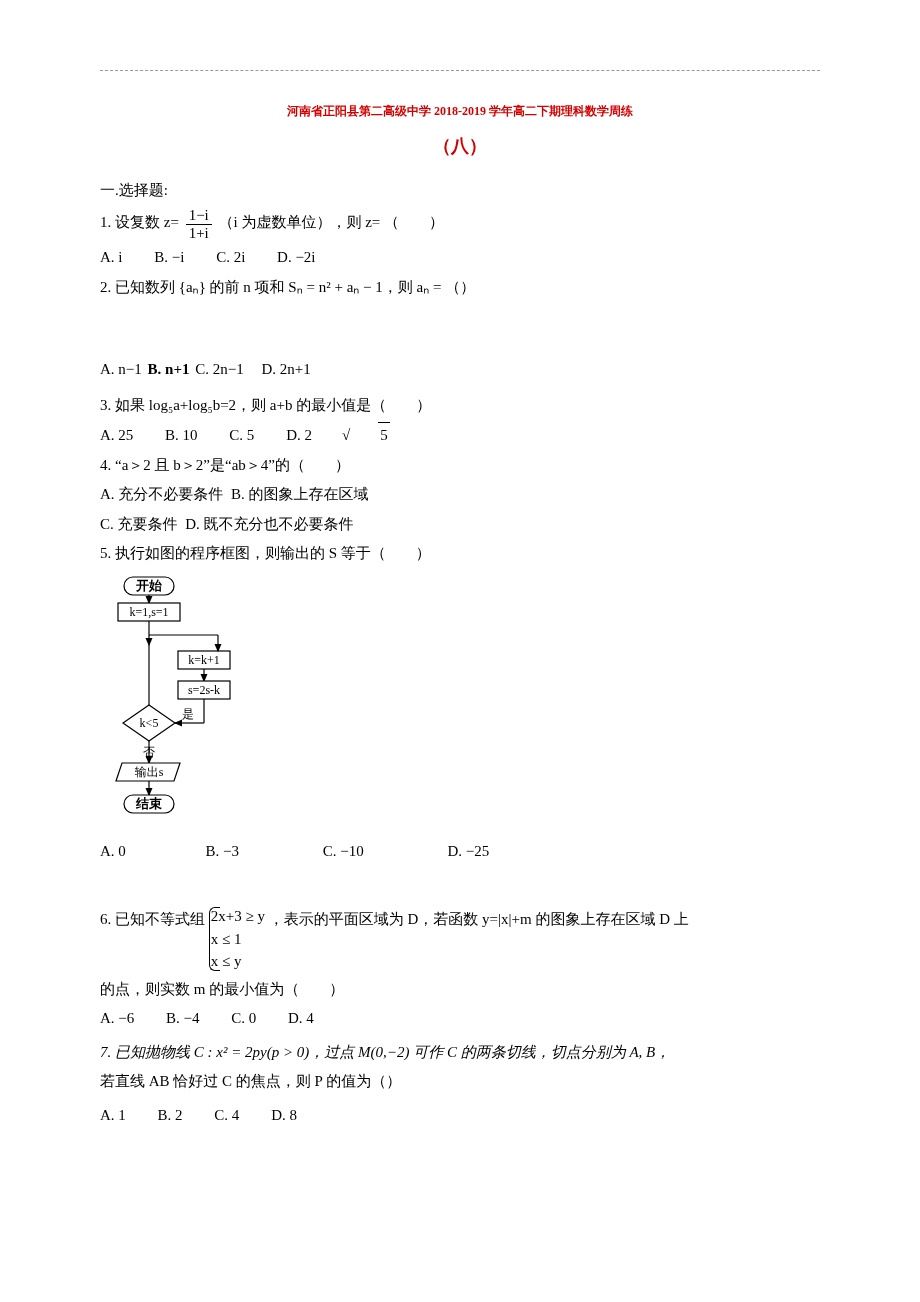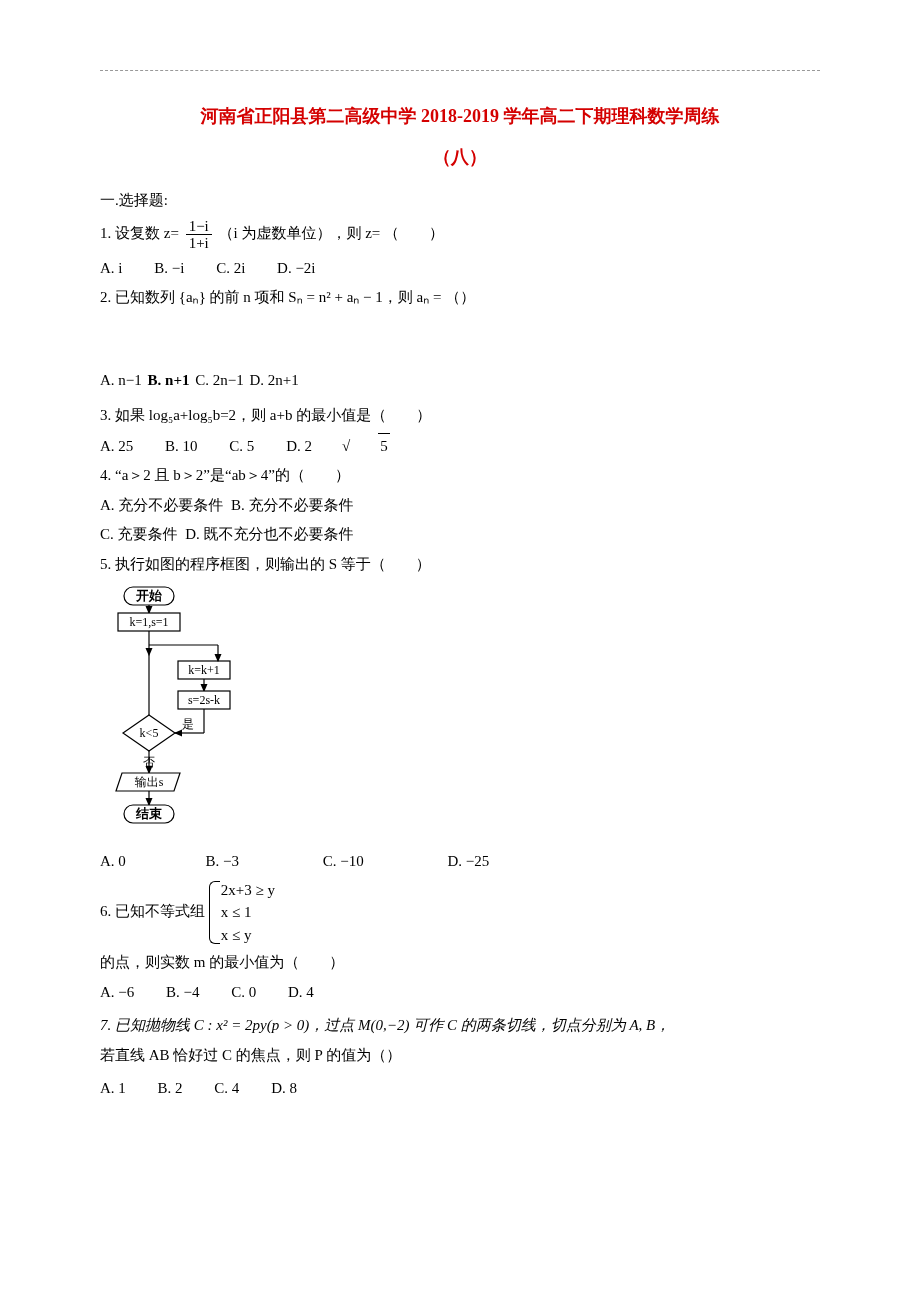--- a/index.html
+++ b/index.html
@@ -15,21 +15,21 @@
     }
     .hr-dashed {
       border: none;
       border-top: 1px dashed #999;
       margin: 0 0 30px 0;
     }
     .title {
       text-align: center;
       color: #d40000;
       font-weight: bold;
-      font-size: 18px;
+      font-size: 12px;
       margin-bottom: 10px;
     }
     .subtitle {
       text-align: center;
       color: #d40000;
       font-weight: bold;
       font-size: 18px;
       margin-bottom: 16px;
     }
     .section {
@@ -51,22 +51,23 @@
       text-align: right;
       margin: 0 3px;
       line-height: 1.1;
     }
     .frac .num { display: block; border-bottom: 1px solid #000; padding: 0 3px; }
     .frac .den { display: block; padding: 0 3px; }
     .brace-sys {
       display: inline-block;
       vertical-align: middle;
       position: relative;
-      padding-left: 12px;
+      padding-left: 2px;
       line-height: 1.5;
+      margin-top: 37px;
     }
     .brace-sys::before {
       content: "";
       position: absolute;
       left: 0; top: 2px; bottom: 2px;
       width: 10px;
       border-left: 1.3px solid #000;
       border-top: 1.3px solid #000;
       border-bottom: 1.3px solid #000;
       border-radius: 6px 0 0 6px;
@@ -111,42 +112,42 @@
   <span>C. 2i</span>
   <span>D. −2i</span>
 </div>
 
 <div class="q">
   <span>2. 已知数列 {aₙ} 的前 n 项和 Sₙ = n² + aₙ − 1，则 aₙ = （）</span>
 </div>
 <div class="opts" style="margin-top:10px;margin-bottom:10px;">
   <span style="margin-right:2px;margin-top:47px;">A. n−1</span>
   <span style="margin-right:2px;font-weight:bold;">B. n+1</span>
-  <span style="margin-right:2px;">C. 2n−1</span>
+  <span style="margin-right:14px;">C. 2n−1</span>
   <span>D. 2n+1</span>
 </div>
 
 <div class="q">
   <span>3. 如果 log₅a+log₅b=2，则 a+b 的最小值是（　　）</span>
 </div>
 <div class="opts">
   <span>A. 25</span>
   <span>B. 10</span>
   <span>C. 5</span>
   <span>
     <span>D. 2</span><span class="sqrt"><span class="rad">√</span><span class="body">5</span></span>
   </span>
 </div>
 
 <div class="q">
   <span>4. “a＞2 且 b＞2”是“ab＞4”的（　　）</span>
 </div>
 <div class="opts">
   <span style="margin-right:4px;">A. 充分不必要条件</span>
-  <span>B. 充分不必要条件</span>
+  <span>B. 的图象上存在区域</span>
 </div>
 <div class="opts">
   <span style="margin-right:4px;">C. 充要条件</span>
   <span>D. 既不充分也不必要条件</span>
 </div>
 
 <div class="q">
   <span>5. 执行如图的程序框图，则输出的 S 等于（　　）</span>
 </div>
 
@@ -202,20 +203,21 @@
   <span>D. −25</span>
 </div>
 
 <div class="q">
   <span>6. 已知不等式组</span>
   <span class="brace-sys">
     <span style="display:block">2x+3 ≥ y</span>
     <span style="display:block">x ≤ 1</span>
     <span style="display:block">x ≤ y</span>
   </span>
+  <span>，表示的平面区域为 D，若函数 y=|x|+m 的图象上存在区域 D 上</span>
 </div>
 <div class="q">的点，则实数 m 的最小值为（　　）</div>
 <div class="opts">
   <span>A. −6</span>
   <span>B. −4</span>
   <span>C. 0</span>
   <span>D. 4</span>
 </div>
 
 <div class="q" style="margin-top:8px;font-style:italic;">7. 已知抛物线 C : x² = 2py(p &gt; 0)，过点 M(0,−2) 可作 C 的两条切线，切点分别为 A, B，</div>

